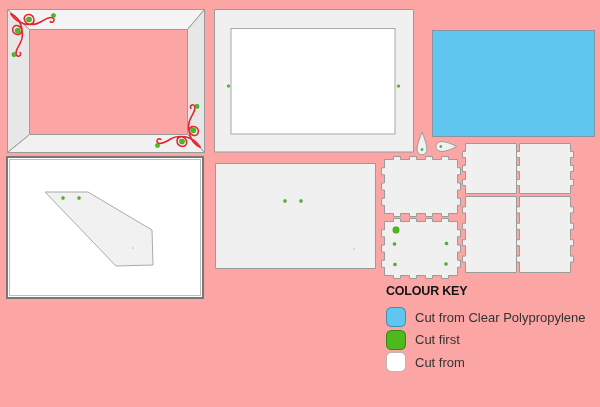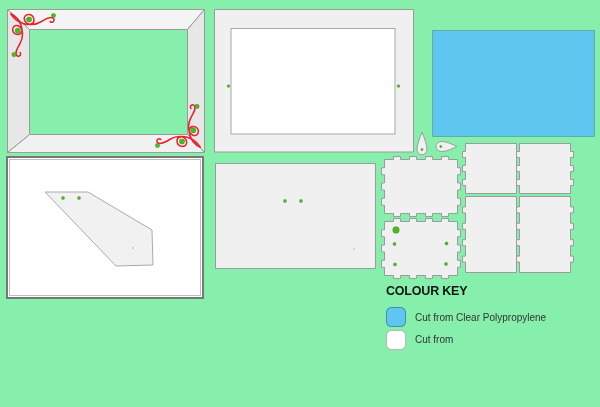--- a/index.html
+++ b/index.html
@@ -1,32 +1,32 @@
 <!DOCTYPE html>
 <html style="--polypropylene: #5FC7EF; --engrave: #E9222E; --cut-first: #4DB91E; --cut-last: #FFFFFF; --sheet-fill: #F0F0F0; --sheet-outline: #9B9B9B;"><head>
 <meta charset="utf-8">
 <style>
   html,body{margin:0;padding:0;background:#fff;font-family:"Liberation Sans",sans-serif;}
-  .canvas{position:relative;width:600px;height:407px;background:#86efac;overflow:hidden;}
+  .canvas{position:relative;width:600px;height:407px;background:#fca5a5;overflow:hidden;}
   .abs{position:absolute;}
   svg{display:block;overflow:visible;}
   .cutline{fill:var(--sheet-fill);stroke:var(--sheet-outline);stroke-width:1;stroke-linejoin:round;}
   .hole{fill:#ffffff;stroke:#a8a8a8;stroke-width:1;}
   .dot{fill:var(--cut-first);stroke:rgba(0,0,0,.18);stroke-width:.5;}
   .dot-faint{fill:#ccdcc0;}
   .swirl{fill:none;stroke:var(--engrave);stroke-width:1.5;stroke-linecap:round;}
   .frame-top{fill:#f4f4f4;}  .frame-side{fill:#e7e7e7;}  .frame-bot{fill:#f1f1f1;}
   .frame-piece{stroke:#9b9b9b;stroke-width:1;stroke-linejoin:round;}
   .darkrect{border:2px solid #777;background:#fff;box-sizing:border-box;}
   .darkrect-inner{position:absolute;left:1px;top:1px;right:1px;bottom:1px;border:1px solid #bdbdbd;background:#fff;}
   .legend{width:212px;}
   .legend-title{font-size:12.5px;font-weight:bold;letter-spacing:-.2px;color:#141414;margin:0 0 9px 0;}
   .legend-row{display:flex;align-items:center;margin-bottom:2.5px;}
   .swatch{width:20px;height:20px;border-radius:5.5px;border:1px solid rgba(0,0,0,.28);box-sizing:border-box;flex:0 0 auto;}
-  .legend-label{font-size:10px;color:#333;margin-left:9px;white-space:nowrap;}
+  .legend-label{font-size:13px;color:#333;margin-left:9px;white-space:nowrap;}
 </style>
 </head>
 <body>
 
 <div class="canvas">
 
   <svg class="abs" style="left:7px;top:9px" width="198" height="144" viewBox="0 0 198 144">
     <defs>
       <g id="fil">
         <path class="swirl" d="M4,5 C10,15 27,19.5 27,11 C27,3.5 15.5,4 17.5,11 C19.5,17.5 28.5,16 33.5,13 C38.5,10 43.5,7 46.2,9.2 C48.6,11.2 45.5,14.6 43.2,12.6"></path>
@@ -108,18 +108,22 @@
     <use href="#tabtall"></use>
   </svg>
 
   <div class="abs legend" style="left:386px;top:284px">
     <div class="legend-title">COLOUR KEY</div>
     <div class="legend-row">
       <div class="swatch" style="background: rgb(95, 199, 239);"></div>
       <div class="legend-label">Cut from Clear Polypropylene</div>
     </div>
     <div class="legend-row">
+      <div class="swatch" style="background: rgb(77, 185, 30);"></div>
+      <div class="legend-label">Cut first</div>
+    </div>
+    <div class="legend-row">
       <div class="swatch" style="background: rgb(255, 255, 255);"></div>
       <div class="legend-label">Cut from</div>
     </div>
   </div>
 
 </div>
 
 </body></html>

